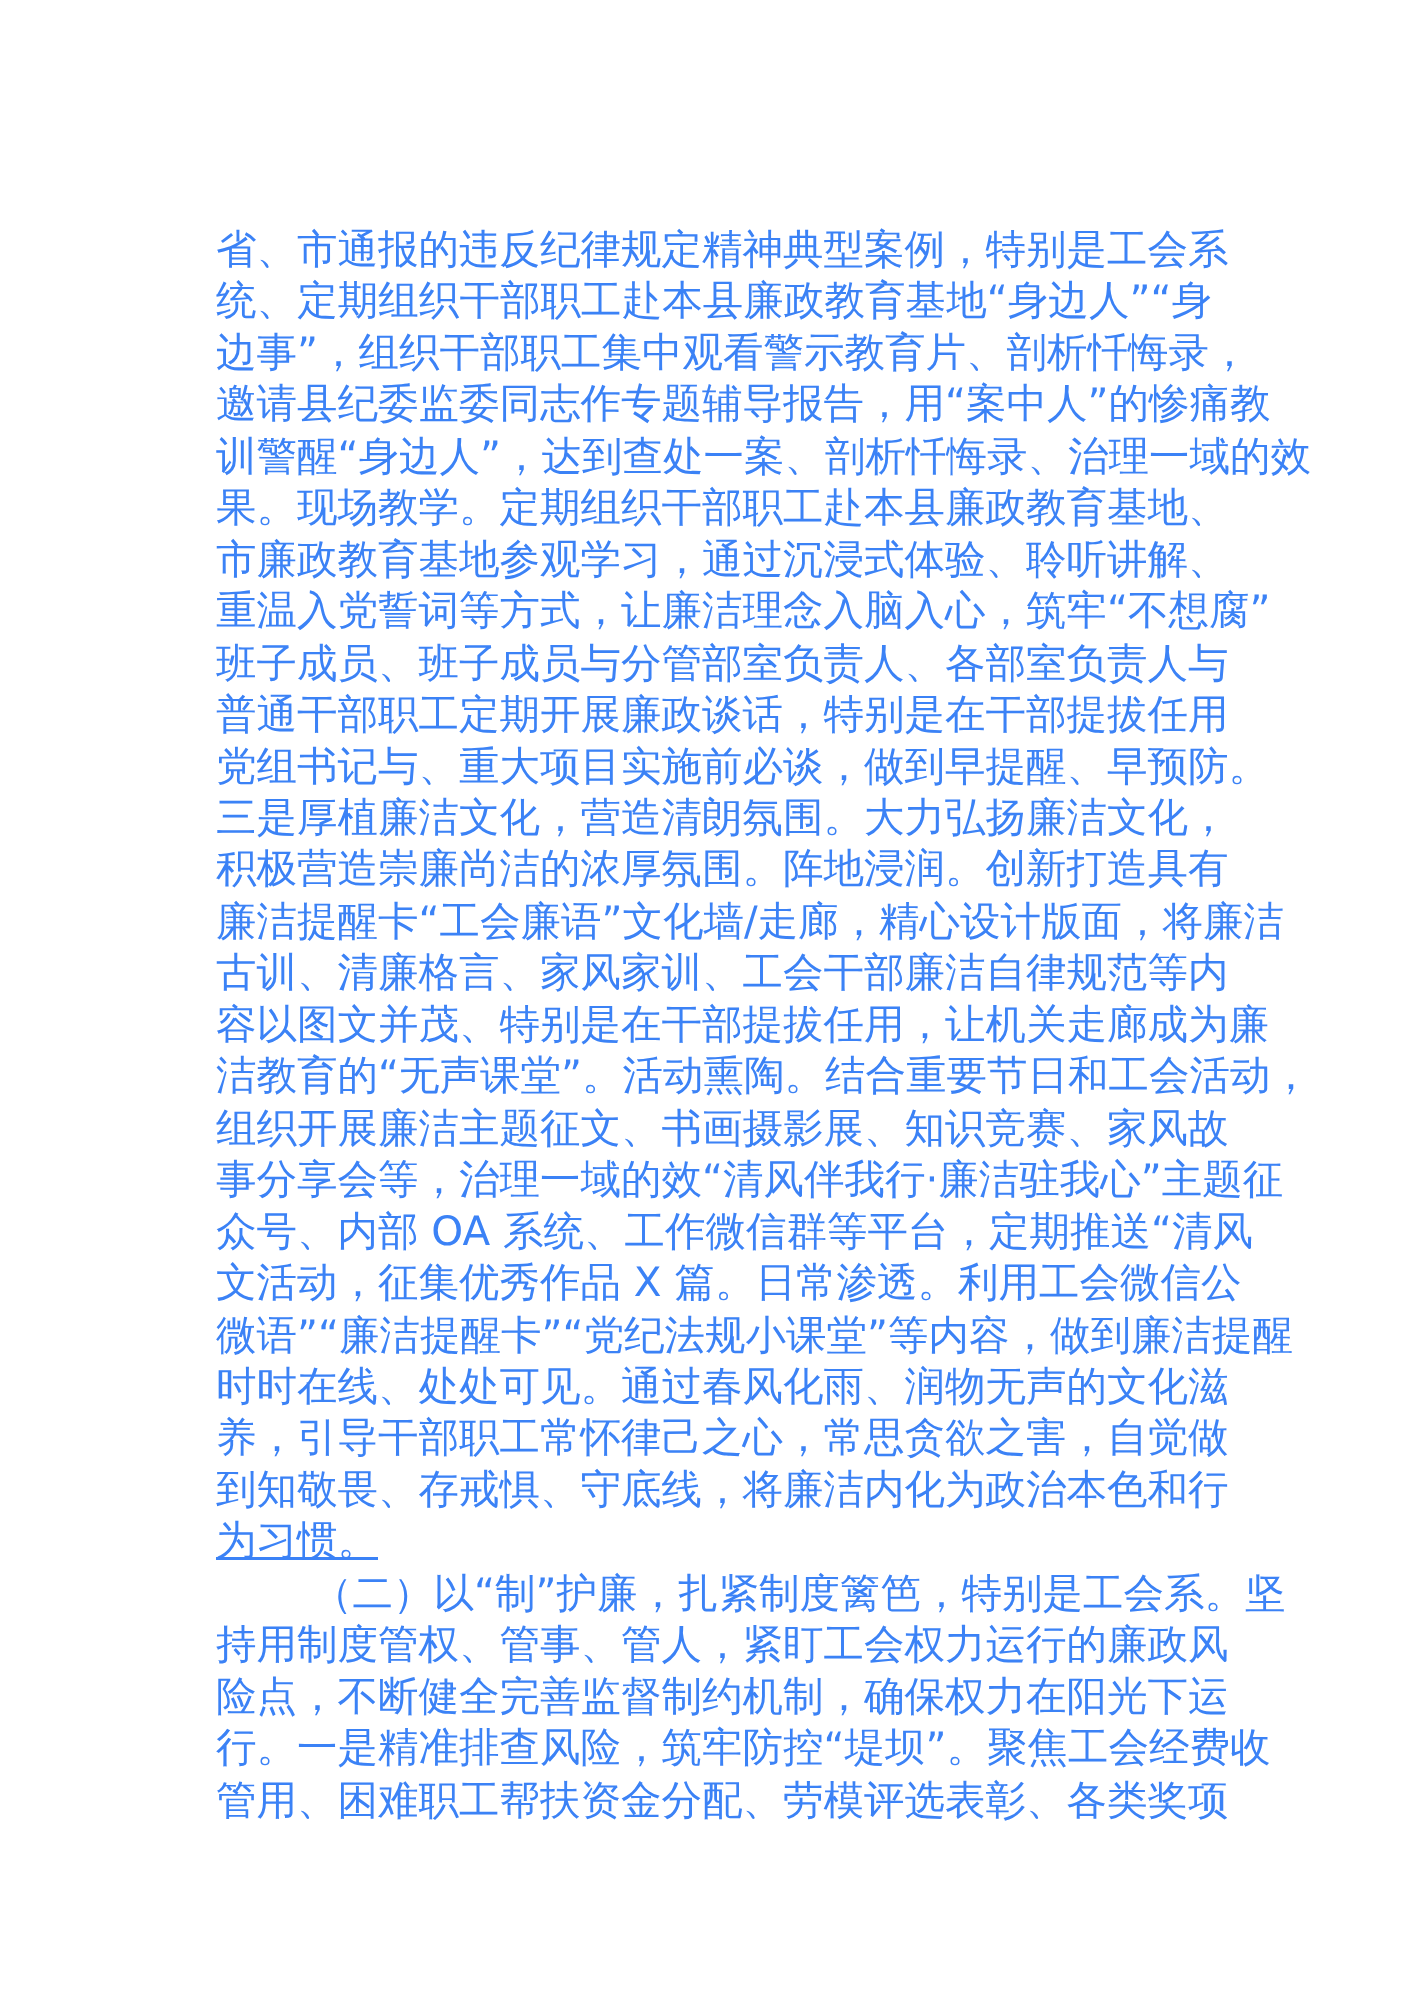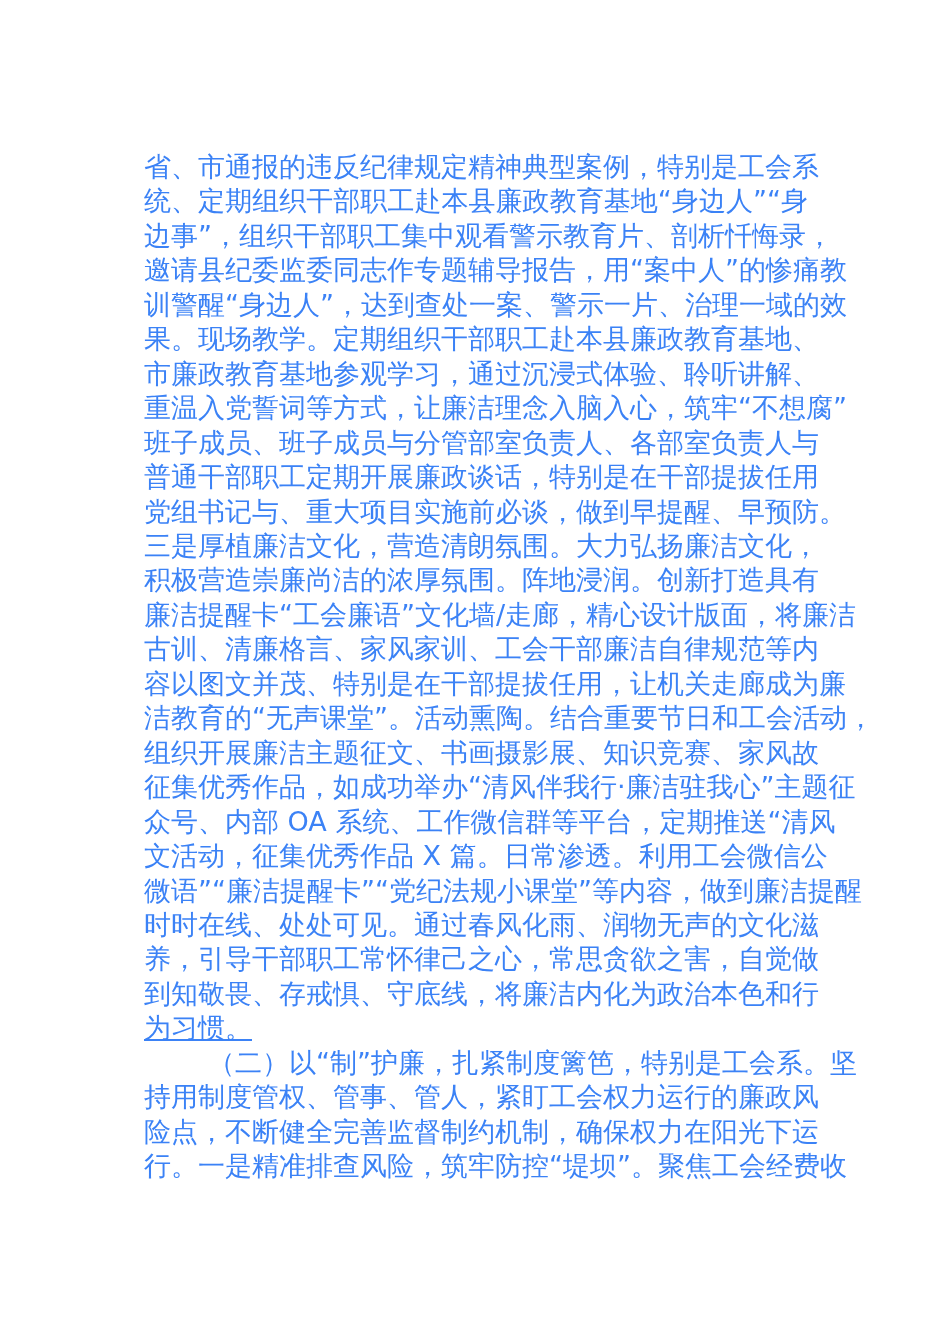--- a/index.html
+++ b/index.html
@@ -23,42 +23,43 @@
 </style>
 </head>
 <body>
 
 <div class="page">
   <div class="para">
     <span class="line">省、市通报的违反纪律规定精神典型案例，特别是工会系</span>
     <span class="line">统、定期组织干部职工赴本县廉政教育基地“身边人”“身</span>
     <span class="line">边事”，组织干部职工集中观看警示教育片、剖析忏悔录，</span>
     <span class="line">邀请县纪委监委同志作专题辅导报告，用“案中人”的惨痛教</span>
-    <span class="line">训警醒“身边人”，达到查处一案、警示一片、治理一域的效</span>
+    <span class="line">训警醒“身边人”，达到查处一案、剖析忏悔录、治理一域的效</span>
     <span class="line">果。现场教学。定期组织干部职工赴本县廉政教育基地、</span>
     <span class="line">市廉政教育基地参观学习，通过沉浸式体验、聆听讲解、</span>
     <span class="line">重温入党誓词等方式，让廉洁理念入脑入心，筑牢“不想腐”</span>
     <span class="line">班子成员、班子成员与分管部室负责人、各部室负责人与</span>
     <span class="line">普通干部职工定期开展廉政谈话，特别是在干部提拔任用</span>
     <span class="line">党组书记与、重大项目实施前必谈，做到早提醒、早预防。</span>
     <span class="line">三是厚植廉洁文化，营造清朗氛围。大力弘扬廉洁文化，</span>
     <span class="line">积极营造崇廉尚洁的浓厚氛围。阵地浸润。创新打造具有</span>
     <span class="line">廉洁提醒卡“工会廉语”文化墙/走廊，精心设计版面，将廉洁</span>
     <span class="line">古训、清廉格言、家风家训、工会干部廉洁自律规范等内</span>
     <span class="line">容以图文并茂、特别是在干部提拔任用，让机关走廊成为廉</span>
     <span class="line wide">洁教育的“无声课堂”。活动熏陶。结合重要节日和工会活动，</span>
     <span class="line">组织开展廉洁主题征文、书画摄影展、知识竞赛、家风故</span>
-    <span class="line">征集优秀作品，如成功举办“清风伴我行·廉洁驻我心”主题征</span>
+    <span class="line">事分享会等，治理一域的效“清风伴我行·廉洁驻我心”主题征</span>
     <span class="line">众号、内部 OA 系统、工作微信群等平台，定期推送“清风</span>
     <span class="line">文活动，征集优秀作品 X 篇。日常渗透。利用工会微信公</span>
     <span class="line">微语”“廉洁提醒卡”“党纪法规小课堂”等内容，做到廉洁提醒</span>
     <span class="line">时时在线、处处可见。通过春风化雨、润物无声的文化滋</span>
     <span class="line">养，引导干部职工常怀律己之心，常思贪欲之害，自觉做</span>
     <span class="line">到知敬畏、存戒惧、守底线，将廉洁内化为政治本色和行</span>
     <span class="line last">为习惯。</span>
   </div>
   <div class="para">
     <span class="line indent">（二）以“制”护廉，扎紧制度篱笆，特别是工会系。坚</span>
     <span class="line">持用制度管权、管事、管人，紧盯工会权力运行的廉政风</span>
     <span class="line">险点，不断健全完善监督制约机制，确保权力在阳光下运</span>
     <span class="line">行。一是精准排查风险，筑牢防控“堤坝”。聚焦工会经费收</span>
+    <span class="line">管用、困难职工帮扶资金分配、劳模评选表彰、各类奖项</span>
   </div>
 </div>
 
 </body></html>

